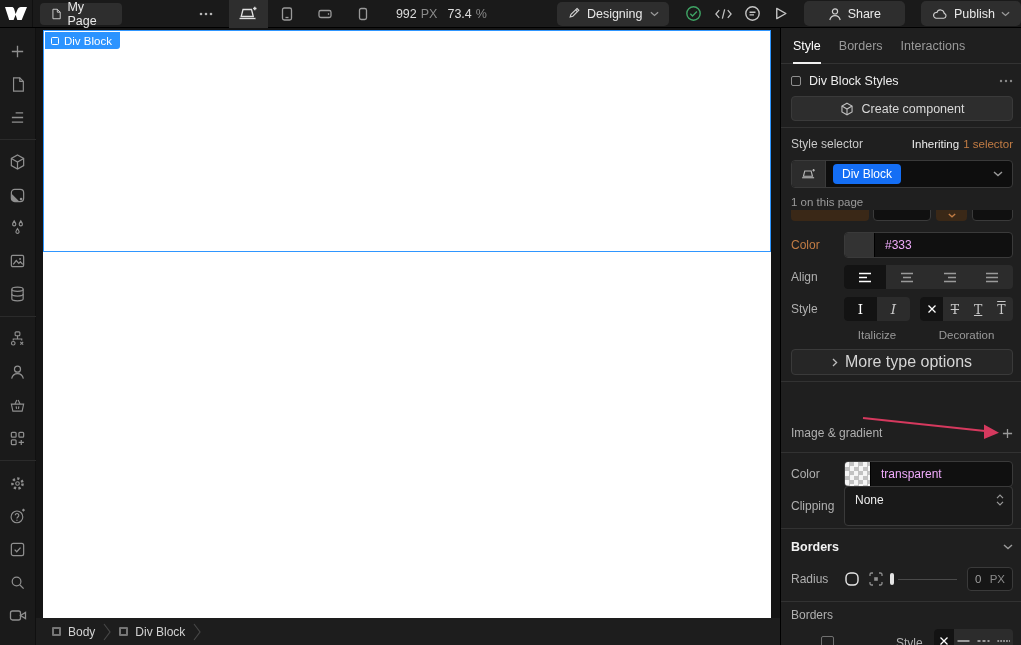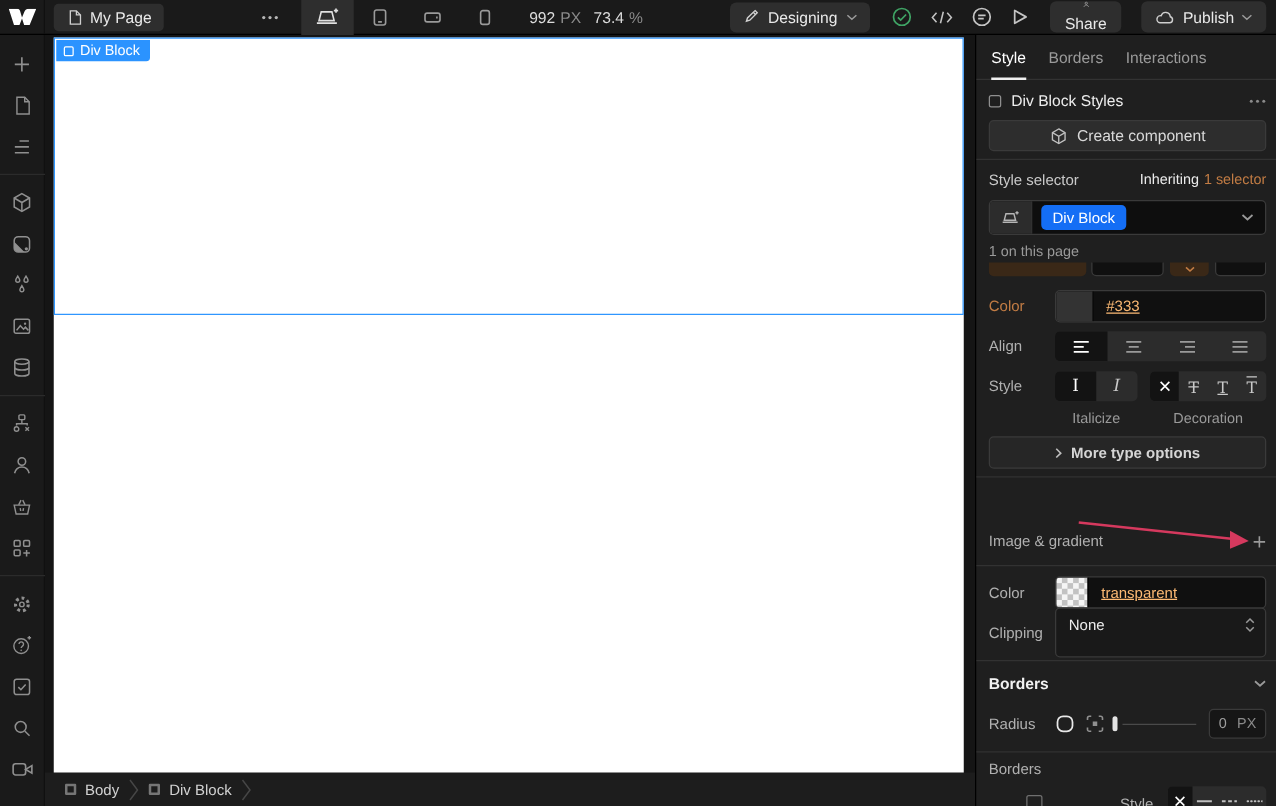--- a/index.html
+++ b/index.html
@@ -19,21 +19,21 @@
     gap:6px; padding:0 10px; color:#e9e9e9; font-size:12.5px; cursor:default; }
   .mypage { margin-left:7px; }
   .dots-btn { margin-left:72px; width:26px; height:24px; display:flex; align-items:center; justify-content:center; }
   .bp-tile { width:42px; height:28px; display:flex; align-items:center; justify-content:center; }
   .bp-tile.active { background:#2e2e2e; margin-left:12px; }
   .dim-group { display:flex; align-items:center; gap:4px; margin-left:14px; font-size:12.5px; }
   .dim-group .val { color:#dcdcdc; }
   .dim-group .unit { color:#8a8a8a; }
   .designing { margin-left:70px; height:24px; border-radius:5px; gap:7px; }
   .icon-btn { width:24px; height:24px; display:flex; align-items:center; justify-content:center; }
-  .share { margin-left:12px; height:25px; border-radius:5px; font-size:12.5px; padding:0 12px;flex-direction:column; }
+  .share { margin-left:12px; height:25px; border-radius:5px; font-size:12.5px; padding:0 24px; }
   .publish { margin-left:16px; height:25px; border-radius:5px; font-size:12.5px; padding:12px 11px; }
 
   
   .lbar { position:absolute; top:28px; left:0; bottom:0; width:36px; background:#1a1a1a;
     border-right:1px solid #101010; display:flex; flex-direction:column; align-items:center; padding-top:9px; z-index:15; }
   .lbtn { width:28px; height:28px; display:flex; align-items:center; justify-content:center; margin-bottom:5px; border-radius:4px; }
   .ldiv { width:36px; height:1px; background:#2b2b2b; margin:3px 0 8px; }
 
   
   .carea { position:absolute; top:28px; left:36px; right:241px; bottom:0; background:#151515; }
@@ -54,42 +54,42 @@
     display:flex; padding:0 12px; gap:18px; font-size:12.5px; color:#9a9a9a; }
   .tab { height:36px; display:flex; align-items:center; border-bottom:2px solid transparent; padding-top:2px; }
   .tab.active { color:#fff; border-color:#f0f0f0; }
   .prow { position:absolute; left:10px; right:8px; display:flex; align-items:center; }
   .hr { position:absolute; left:0; right:0; height:1px; background:#323232; }
   .lbl { width:53px; flex:none; color:#b0b0b0; }
   .lbl.or { color:#c27c44; }
   .sec-head { font-weight:bold; color:#f2f2f2; font-size:12.5px; justify-content:space-between; }
   .field { flex:1; height:26px; background:#101010; border:1px solid #3a3a3a; border-radius:4px;
     display:flex; align-items:center; overflow:hidden; }
-  .fieldtext { padding-left:10px; color:#fdba74;text-decoration:underline; }
+  .fieldtext { padding-left:10px; color:#f0abfc; }
   .swatch333 { width:30px; align-self:stretch; border-right:1px solid #000; }
   .checker { width:26px; align-self:stretch; border-right:1px solid #000;
     background:conic-gradient(#c2c2c2 0 25%, #f5f5f5 0 50%, #c2c2c2 0 75%, #f5f5f5 0); background-size:9px 9px; }
   .select { flex:1; height:40px; background:#191919; border:1px solid #3a3a3a; border-radius:4px;
     display:flex; align-items:center; padding:0 8px 12px 10px; color:#ededed; }
   .seg { display:flex; background:#2c2c2c; border-radius:4px; height:24px; overflow:hidden; }
   .seg .cell { flex:1; display:flex; align-items:center; justify-content:center; height:100%; }
   .seg .cell.on { background:#131313; }
   .seg-align { flex:1; }
   .seg-g1 { width:66px; margin-right:10px; }
   .seg-g2 { flex:1; }
   .ser { font-family:"DejaVu Serif", serif; font-size:13.5px; color:#c9c9c9; }
   .cell.on .ser { color:#fff; }
   .it { font-style:italic; }
   .deco { font-family:"DejaVu Serif", serif; font-size:12.5px; color:#c9c9c9; }
   .strike { text-decoration:line-through; }
   .under { text-decoration:underline; }
   .over { text-decoration:overline; }
   .caption { font-size:11.5px; color:#9a9a9a; text-align:center; }
   .morebtn { position:absolute; left:10px; right:8px; height:26px; border:1px solid #3a3a3a; background:#262626;
-    border-radius:4px; display:flex; align-items:center; justify-content:center; gap:7px; color:#d5d5d5; font-size:12px;font-weight:bold; }
+    border-radius:4px; display:flex; align-items:center; justify-content:center; gap:7px; color:#d5d5d5; font-size:16px; }
   .cutrow { position:absolute; left:10px; right:8px; height:12px; overflow:hidden; }
   .cutrow > div { position:absolute; top:-9px; height:20px; border-radius:4px; }
   .cpill { background:#3a2817; }
   .cinput { background:#101010; border:1px solid #3a3a3a; }
   .num-input { width:46px; height:24px; background:#161616; border:1px solid #3a3a3a; border-radius:4px;
     display:flex; align-items:center; justify-content:space-between; padding:0 7px; font-size:11.5px; }
   .num-input .v { color:#9e9e9e; }
   .num-input .u { color:#8a8a8a; }
   .slider { flex:1; height:24px; position:relative; margin-right:8px; }
   .slider .track { position:absolute; left:8px; right:2px; top:11.5px; height:1px; background:#4a4a4a; }

